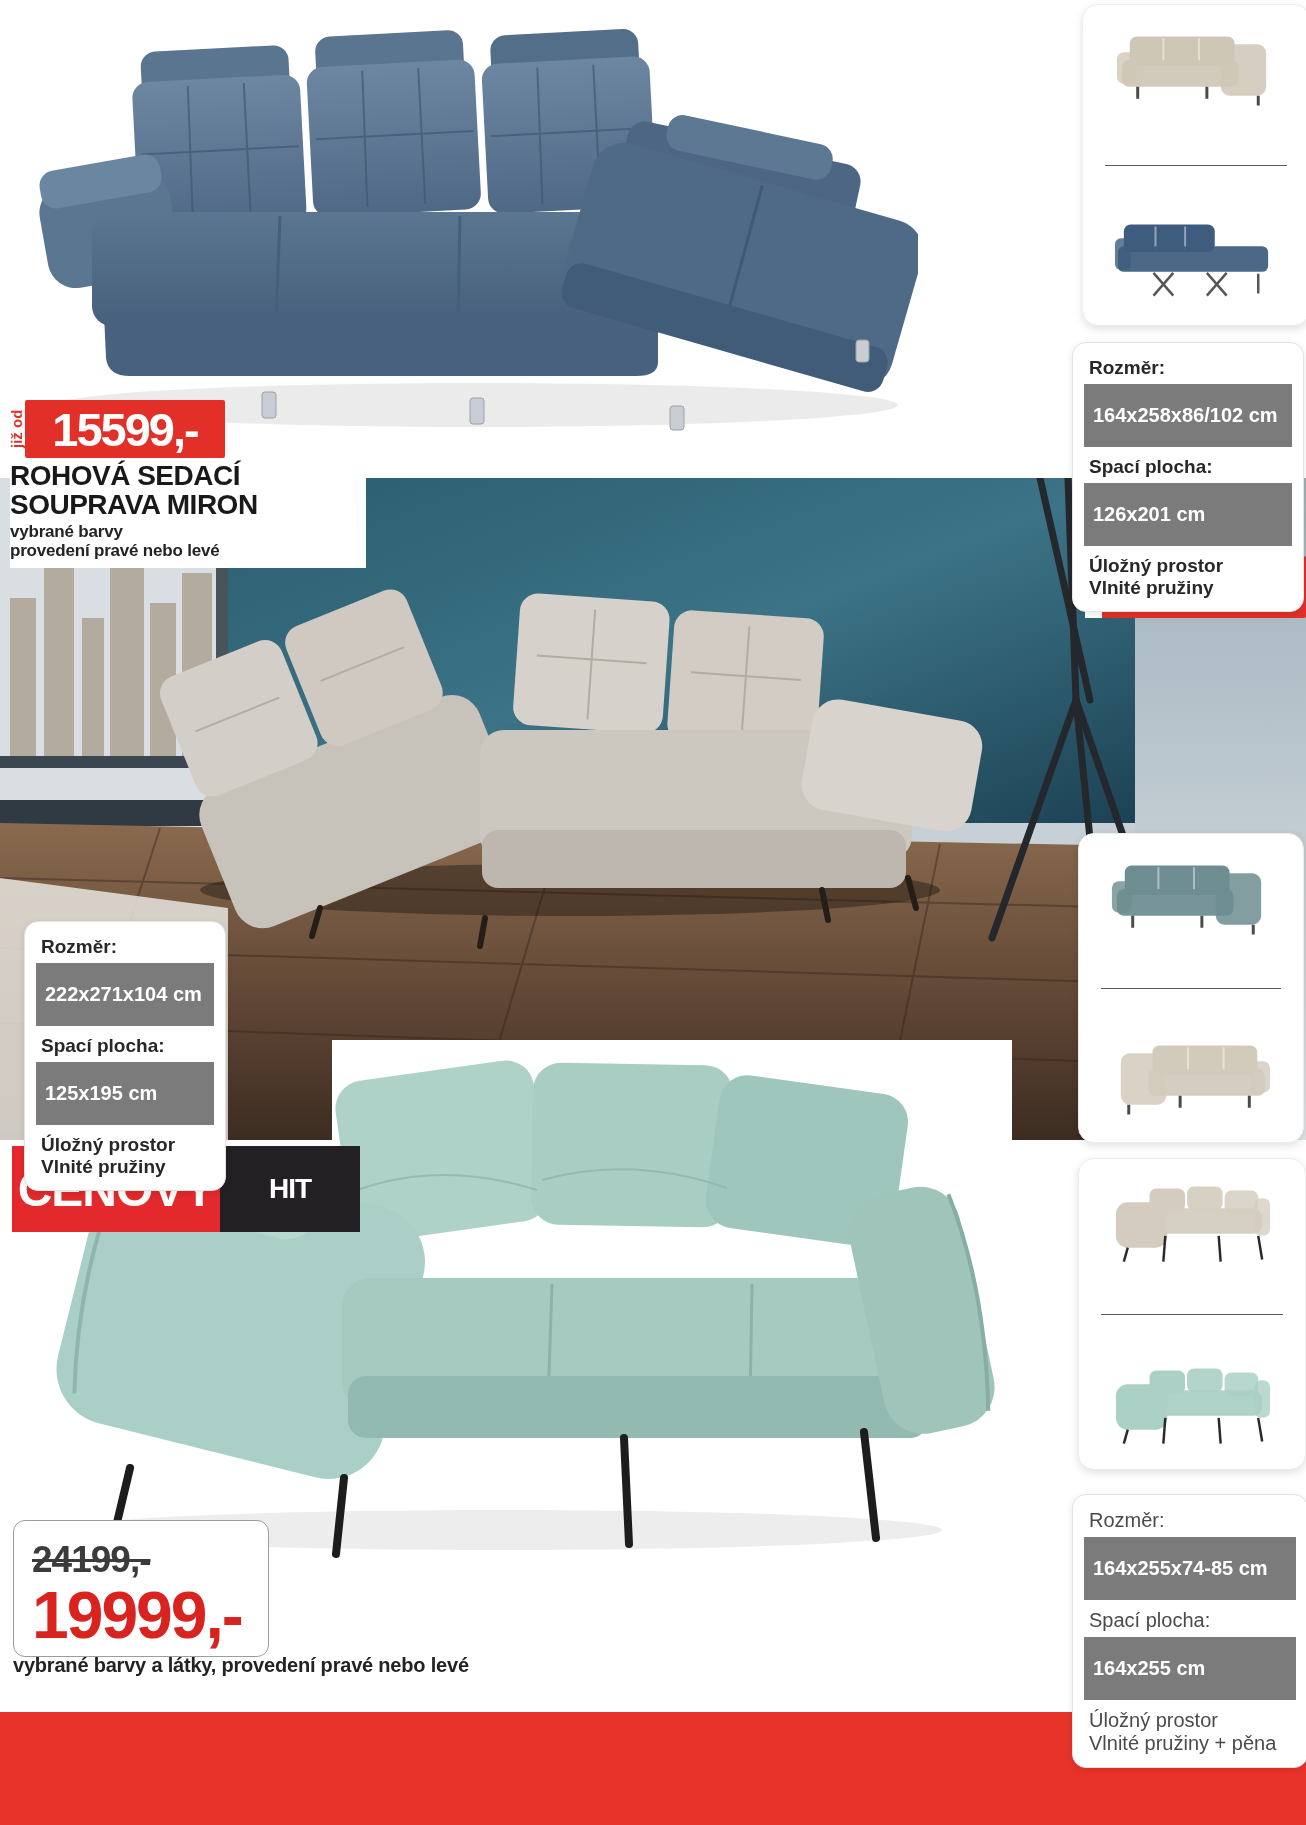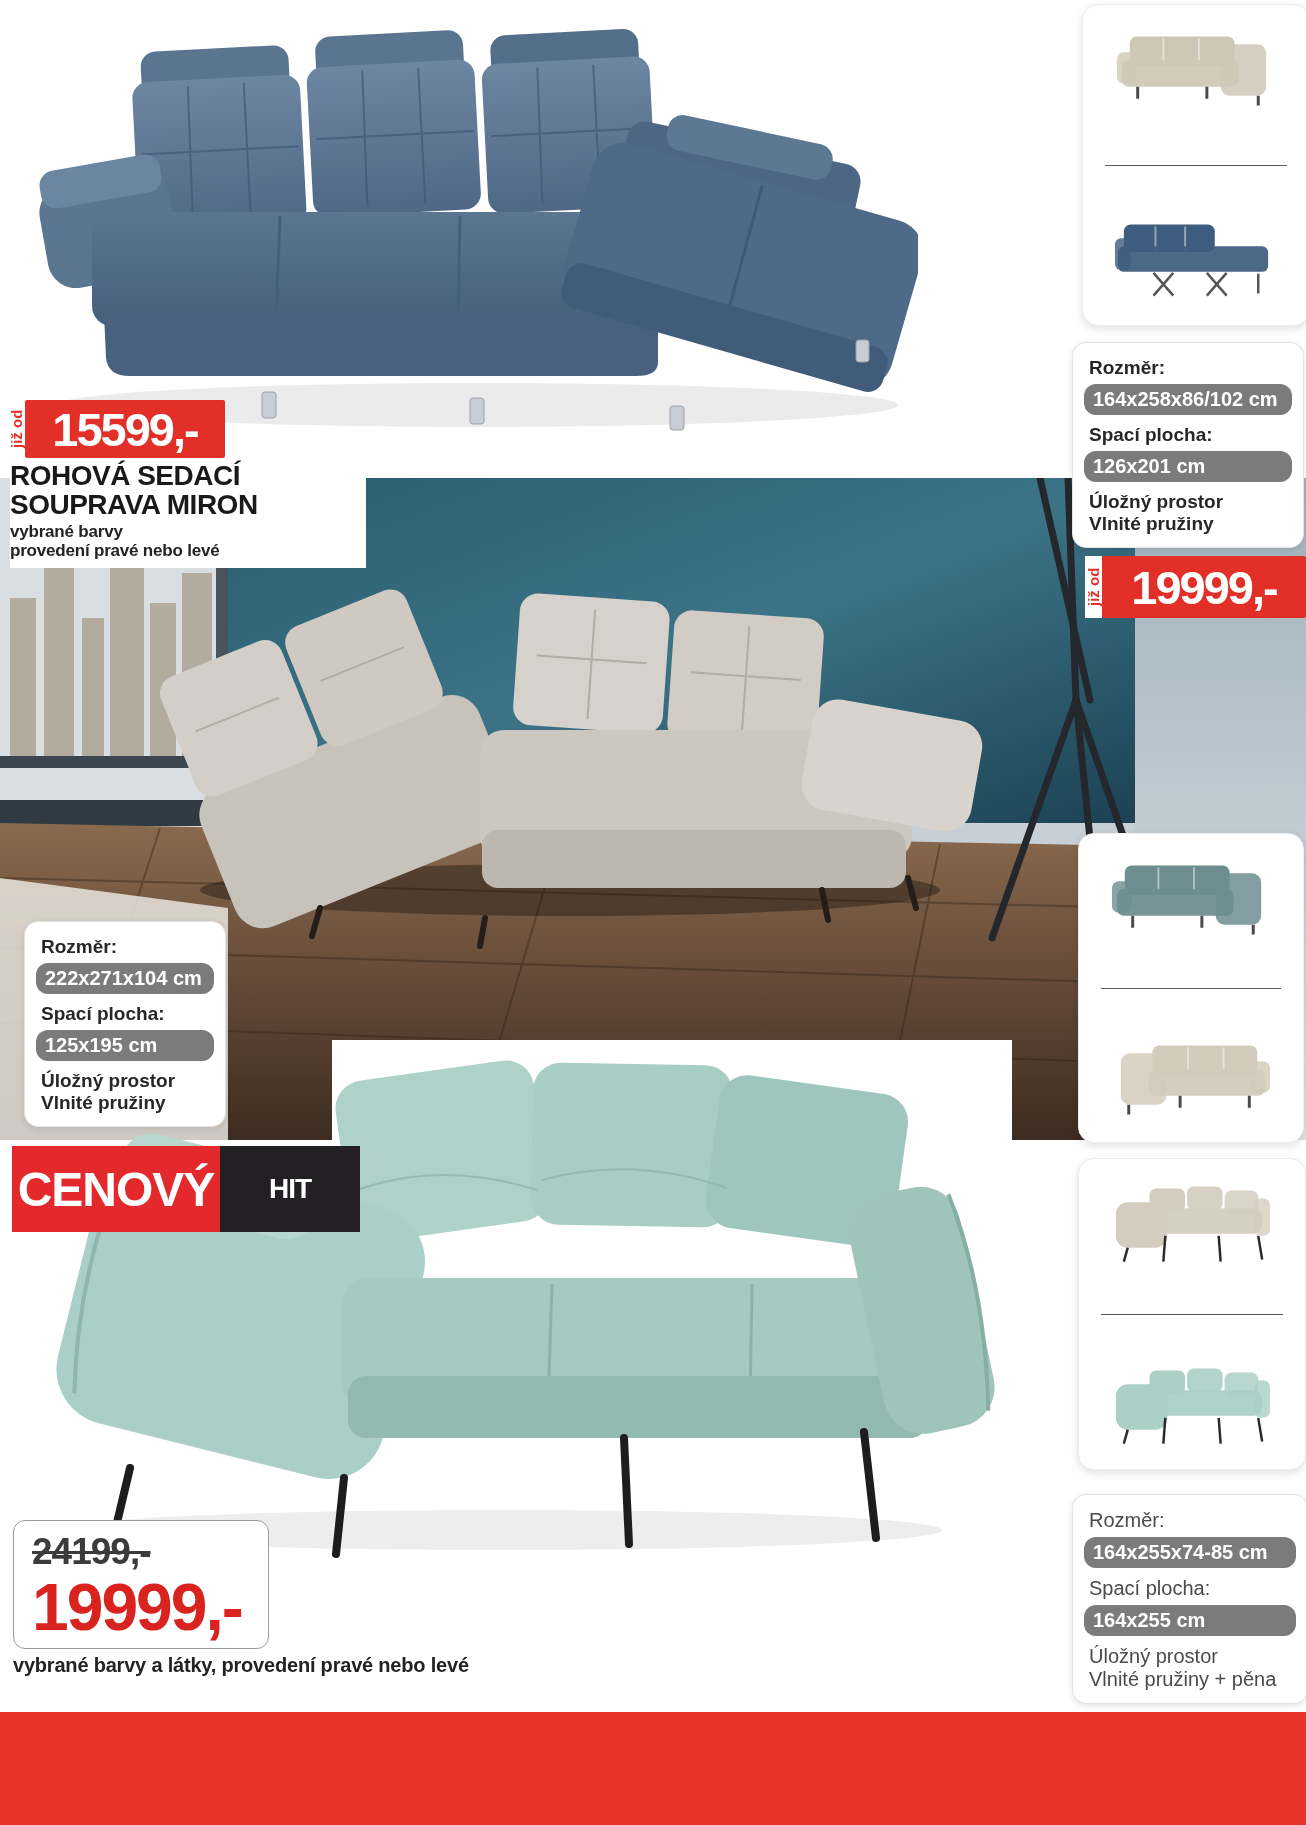--- a/index.html
+++ b/index.html
@@ -18,42 +18,42 @@
 
   
   .prod-name{font-weight:800;color:#191919;letter-spacing:-0.5px;line-height:1.02;}
   .prod-desc{font-weight:700;color:#232323;letter-spacing:-0.2px;line-height:1.12;}
 
   
   .info-card{background:#fff;border:1px solid #e3e3e3;border-radius:14px;
              box-shadow:0 2px 7px rgba(0,0,0,.10);padding:13px 11px 10px 11px;z-index:7;}
   .spec-label{font-size:19px;font-weight:bold;color:#272727;margin:1px 0 5px 5px;}
   .spec-value{background:#7b7b7b;color:#fff;font-weight:bold;font-size:20px;
-              padding:4px 9px;border-radius:12px;margin-bottom:9px;}
+              padding:20px 9px;border-radius:0;margin-bottom:9px;}
   .spec-features{font-size:19px;font-weight:bold;color:#272727;line-height:1.15;margin:3px 0 2px 5px;}
   .info-card.light .spec-label{font-weight:400;color:#4b4b4b;font-size:20px;}
   .info-card.light .spec-features{font-weight:400;color:#4b4b4b;font-size:20px;}
 
   
   .thumb-card{background:#fff;border:1px solid #ededed;border-radius:16px;
               box-shadow:0 3px 9px rgba(0,0,0,.12);display:flex;flex-direction:column;
               align-items:center;justify-content:space-between;padding:14px 10px;z-index:7;}
   .thumb{width:170px;height:100px;display:flex;align-items:center;justify-content:center;}
   .thumb svg{width:168px;height:92px;}
   .thumb-divider{width:88%;border-top:1.5px solid #5a5a5a;margin:4px 0;}
 
   
   .badge{display:flex;z-index:6;}
   .badge-red{background:#e3292b;color:#fff;font-weight:800;font-size:48px;letter-spacing:-1px;
              display:flex;align-items:center;justify-content:center;width:208px;height:86px;}
   .badge-black{background:#232023;color:#fff;font-weight:800;font-size:28px;letter-spacing:-1px;
              display:flex;align-items:center;justify-content:center;width:140px;height:86px;}
 
   
-  .price-card{background:#fff;border:1.5px solid #9c9c9c;border-radius:12px;padding:12px 18px 8px 18px;z-index:6;}
+  .price-card{background:#fff;border:1.5px solid #9c9c9c;border-radius:12px;padding:20px 18px 8px 18px;z-index:6;}
   .old-price{font-size:37px;font-weight:700;color:#3b3b3b;text-decoration:line-through;
              letter-spacing:-1px;line-height:1.0;}
   .new-price{font-size:66px;font-weight:800;color:#d8231f;letter-spacing:-2px;line-height:1.0;margin-top:4px;}
 
   .torin-band{background:#fff;display:flex;flex-direction:column;align-items:flex-end;
               justify-content:center;padding-right:22px;z-index:5;}
   .red-footer{background:#e8332a;z-index:2;}
   .miron-text{background:#fff;padding:2px 16px 8px 0;z-index:6;}
   .scene{z-index:1;}
   .mint-wrap{z-index:3;}

